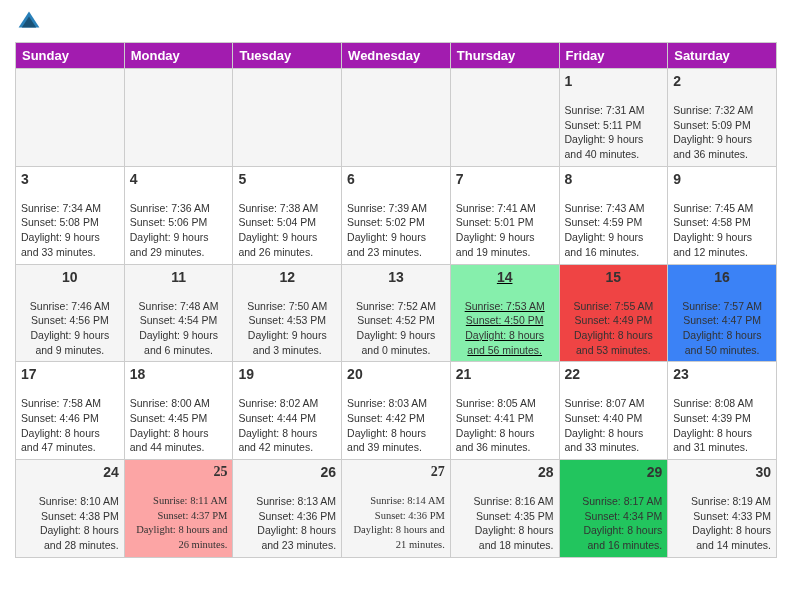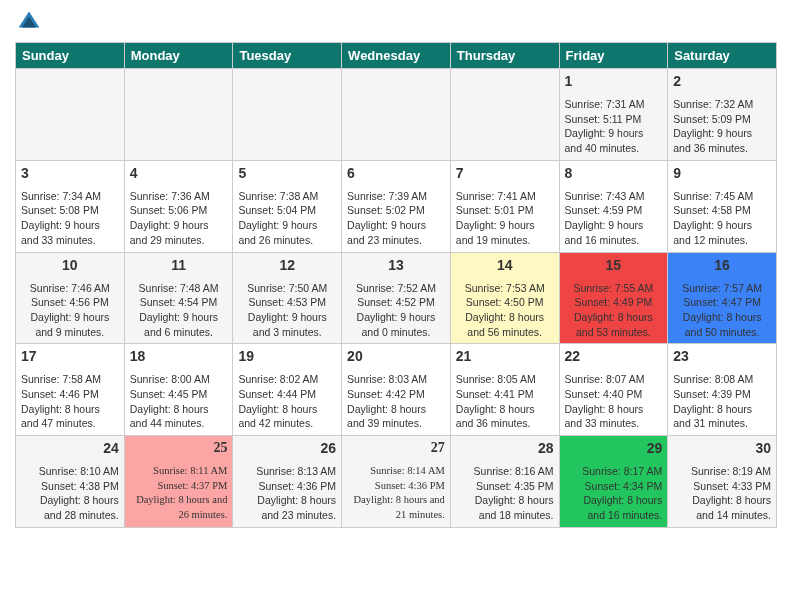--- a/index.html
+++ b/index.html
@@ -19,25 +19,25 @@
     .main-title { font-size: 36px; font-weight: bold; color: #333; }
     .subtitle { font-size: 16px; color: #555; }
     
     table { width: 100%; border-collapse: collapse; }
     
     th { background: #2980b9; color: white; text-align: left; padding: 5px 6px; font-size: 13px; border: 1px solid #ccc; }
     
     td { border: 1px solid #ccc; vertical-align: top; padding: 4px 5px; width: 14.28%; min-height: 80px; }
     
     .day-num { font-size: 14px; font-weight: bold; color: #333; }
-    .day-info { font-size: 10.5px; color: #333; line-height: 1.4; margin-top: 8px; }
+    .day-info { font-size: 10.5px; color: #333; line-height: 1.4; margin-top: 14px; }
     
     tr:nth-child(odd) td { background: #f9f9f9; }
     tr:nth-child(even) td { background: #fff; }
-    tr:first-child th { background: #0f766e; }
+    tr:first-child th { background: #a21caf; }
   </style>
 </head>
 <body>
 
 <div class="page">
   <div class="header">
     <div class="logo">
       <svg class="logo-icon" viewBox="0 0 30 30" width="36" height="36">
         <polygon points="15,2 28,22 2,22" fill="#2980b9"></polygon>
         <polygon points="15,8 24,22 6,22" fill="#1a5276"></polygon>
@@ -147,21 +147,21 @@
             <div class="day-info">Sunrise: 7:50 AM
 Sunset: 4:53 PM
 Daylight: 9 hours and 3 minutes.</div>
           </td>
           <td style="background: rgb(245, 245, 245);">
             <div class="day-num">13</div>
             <div class="day-info">Sunrise: 7:52 AM
 Sunset: 4:52 PM
 Daylight: 9 hours and 0 minutes.</div>
           </td>
-          <td style="background: #fef9c3;">
+          <td style="background: #86efac; text-decoration: underline;">
             <div class="day-num">14</div>
             <div class="day-info">Sunrise: 7:53 AM
 Sunset: 4:50 PM
 Daylight: 8 hours and 56 minutes.</div>
           </td>
           <td style="background: #ef4444;">
             <div class="day-num">15</div>
             <div class="day-info">Sunrise: 7:55 AM
 Sunset: 4:49 PM
 Daylight: 8 hours and 53 minutes.</div>

